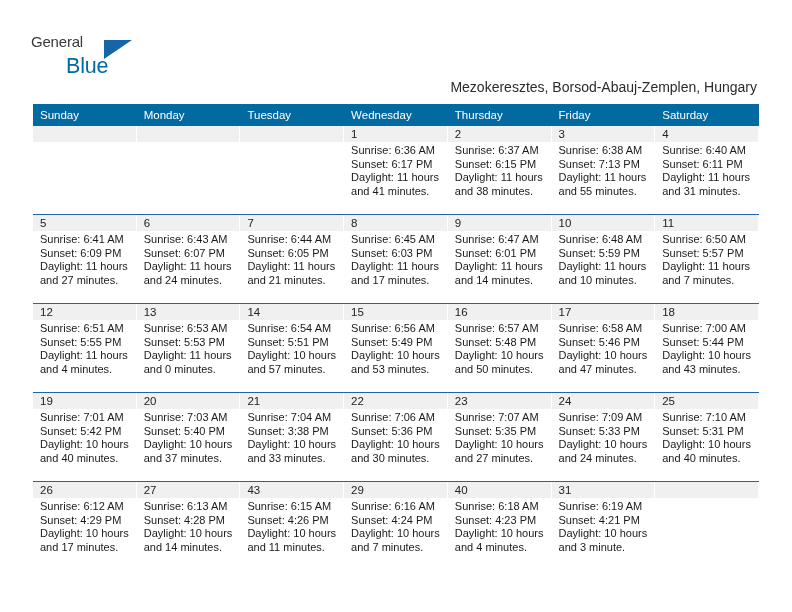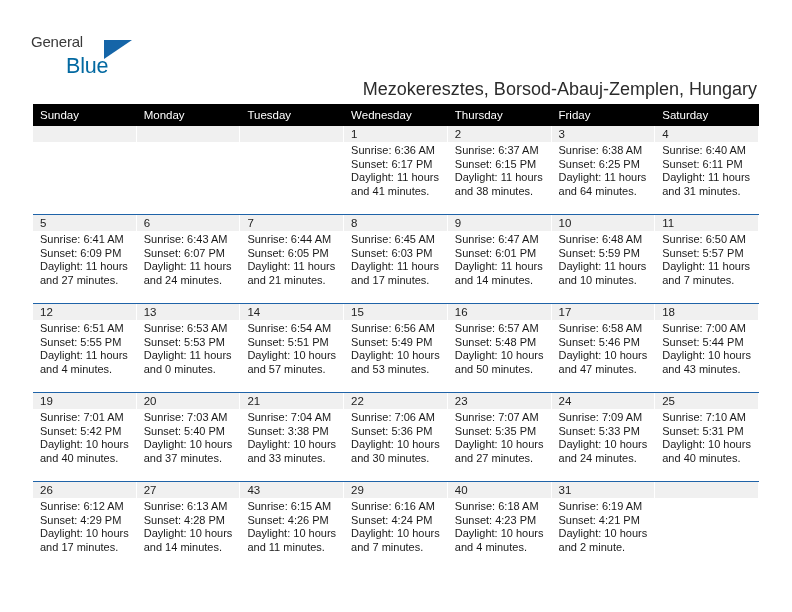--- a/index.html
+++ b/index.html
@@ -71,37 +71,37 @@
     font-size: 25px;
     color: #2b2b2b;
     font-weight: normal;
     white-space: nowrap;
     font-family: "Liberation Sans", sans-serif;
   }
   .subtitle {
     position: absolute;
     right: 35px;
     top: 79px;
-    font-size: 18px;
+    font-size: 14px;
     color: #2b2b2b;
     white-space: nowrap;
     font-family: "Liberation Sans", sans-serif;
   }
 
   
   .cal {
     position: absolute;
     left: 33px;
     top: 104px;
     width: 726px;
     border-collapse: collapse;
     table-layout: fixed;
   }
   .cal th {
-    background: #000000;
+    background: #0369a1;
     color: #ffffff;
     font-size: 11.5px;
     font-weight: normal;
     text-align: left;
     padding: 5px 0 5px 7px;
     height: 11px;
     border: none;
     font-family: "Liberation Sans", sans-serif;
   }
   .cal td {
@@ -207,23 +207,23 @@
                 <div>Daylight: 11 hours</div>
                 <div>and 38 minutes.</div>
               </div>
             </div>
           </td>
           <td>
             <div class="daybox">
               <div class="datestrip">3</div>
               <div class="info">
                 <div>Sunrise: 6:38 AM</div>
-                <div>Sunset: 6:25 PM</div>
-                <div>Daylight: 11 hours</div>
-                <div>and 64 minutes.</div>
+                <div>Sunset: 7:13 PM</div>
+                <div>Daylight: 11 hours</div>
+                <div>and 55 minutes.</div>
               </div>
             </div>
           </td>
           <td>
             <div class="daybox">
               <div class="datestrip">4</div>
               <div class="info">
                 <div>Sunrise: 6:40 AM</div>
                 <div>Sunset: 6:11 PM</div>
                 <div>Daylight: 11 hours</div>
@@ -525,21 +525,21 @@
               </div>
             </div>
           </td>
           <td>
             <div class="daybox">
               <div class="datestrip">31</div>
               <div class="info">
                 <div>Sunrise: 6:19 AM</div>
                 <div>Sunset: 4:21 PM</div>
                 <div>Daylight: 10 hours</div>
-                <div>and 2 minute.</div>
+                <div>and 3 minute.</div>
               </div>
             </div>
           </td>
           <td class="empty">
             <div class="daybox">
               <div class="datestrip"></div>
             </div>
           </td>
         </tr>
       </tbody>

